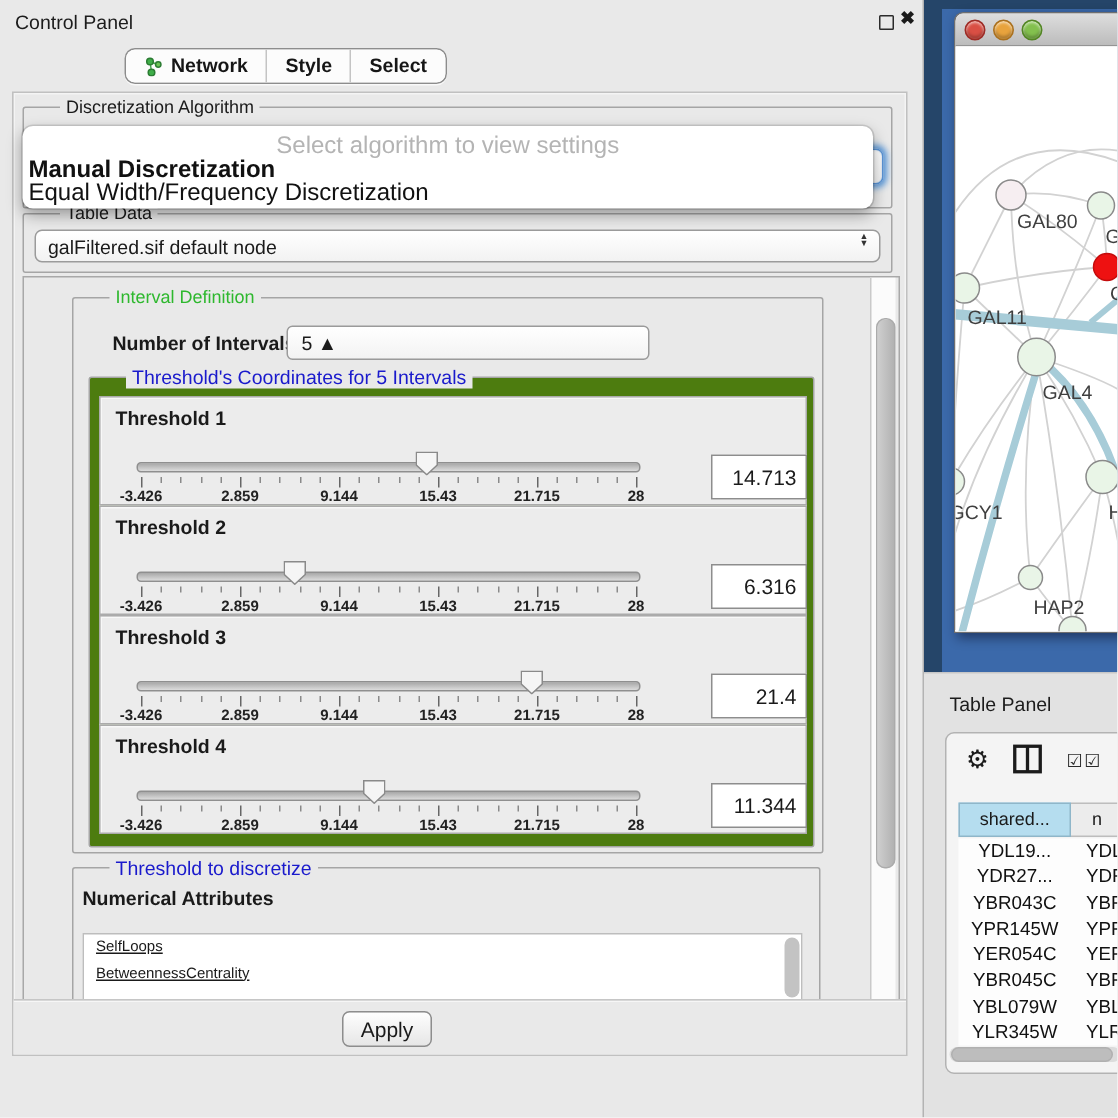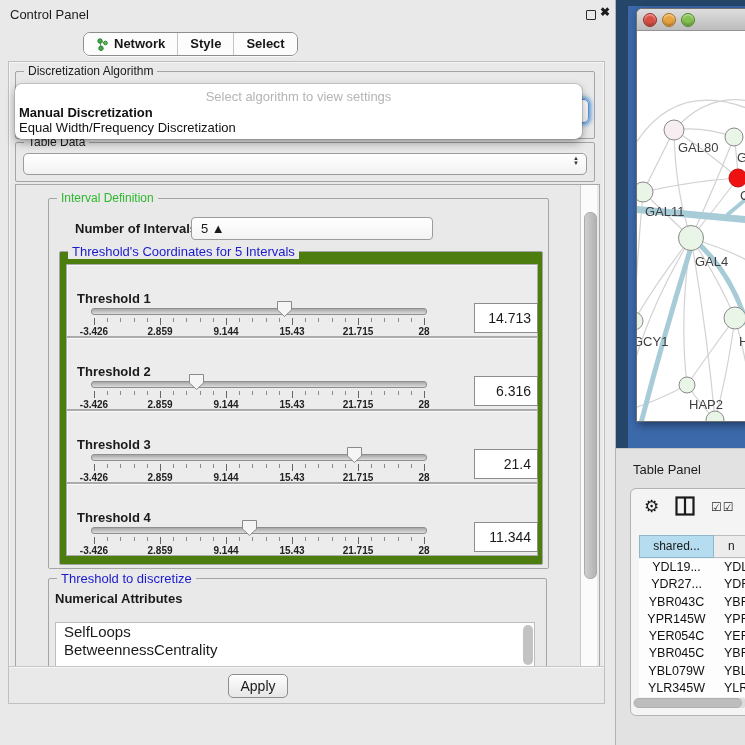--- a/index.html
+++ b/index.html
@@ -20,62 +20,62 @@
   .tabseg:first-child{border-left:none;justify-content:flex-end;}
   .tabseg.sel{background:#767676;color:#d9d9d9;border-left:1px solid #6a6a6a;}
   .tabseg.sel + .tabseg{border-left:none;}
 
   
   .outerbox{position:absolute;left:8px;top:61px;width:595px;height:641px;
             border:1px solid #c0c0c0;box-shadow:inset 0 0 0 1px #f4f4f4;background:#e9e9e9;}
 
   
   .group{position:absolute;border:1px solid #a5a5a5;border-radius:2px;}
-  .gtitle{position:absolute;top:-8px;left:8px;background:#e9e9e9;padding:0 4px;font-size:12px;}
+  .gtitle{position:absolute;top:-8px;left:24px;background:#e9e9e9;padding:0 4px;font-size:12px;}
   .gtitle.green{color:#2eb82e;}
   .gtitle.blue{color:#1a1acc;font-size:13px;}
 
   
   .combo{position:absolute;background:linear-gradient(#ffffff,#f2f2f2);border:1px solid #9b9b9b;
          border-radius:5px;font-size:13px;line-height:22px;padding-left:8px;box-sizing:border-box;}
   .combo .arrows{position:absolute;right:7px;top:2px;font-size:6px;line-height:5px;color:#333;text-align:center;}
   .focus-ring{box-shadow:0 0 4px 2px rgba(74,144,217,.9), inset 0 0 1px rgba(74,144,217,.6);border-color:#5a94d6;}
 
   
   .popup{position:absolute;left:15px;top:84px;width:567px;height:55px;background:#fff;border-radius:7px;
-         box-shadow:0 4px 10px rgba(0,0,0,.35), 0 0 0 1px rgba(0,0,0,.12);z-index:60;font-size:13px;}
+         box-shadow:0 4px 10px rgba(0,0,0,.35), 0 0 0 1px rgba(0,0,0,.12);z-index:60;font-size:16px;}
   .popup .hint{position:absolute;left:0;right:0;top:5px;text-align:center;color:#b4b4b4;}
   .popup .item1{position:absolute;left:4px;top:21px;font-weight:bold;color:#111;}
   .popup .item2{position:absolute;left:4px;top:36px;color:#111;}
 
   
   .scrollpanel{position:absolute;left:6px;top:122px;width:583px;height:482px;border:1px solid #a8a8a8;
                background:#e9e9e9;overflow:hidden;}
   .vtrack{position:absolute;right:2px;top:0;width:16px;height:482px;background:#fbfbfb;border-left:1px solid #c9c9c9;}
   .vthumb{position:absolute;left:2.5px;top:27px;width:11px;height:365px;border-radius:6px;
           background:linear-gradient(90deg,#cfcfcf,#b2b2b2);border:1px solid #ababab;}
 
   
   .threshold-row{position:absolute;left:6px;width:470px;height:71px;background:#ececec;
                  border:1px solid #ababab;box-shadow:inset 1px 1px 0 #f8f8f8;}
-  .th-label{position:absolute;left:10px;top:6px;font-size:13px;font-weight:bold;margin-top:20px;}
+  .th-label{position:absolute;left:10px;top:6px;font-size:13px;font-weight:bold;}
   .rail{position:absolute;left:24px;top:43px;width:334px;height:5px;border-radius:3px;
         background:linear-gradient(#a8a8a8,#dcdcdc);border:1px solid #8f8f8f;}
   .ticks{position:absolute;left:27px;top:53px;width:330px;height:8px;}
   .tick{position:absolute;top:0;width:1px;height:4px;background:#8a8a8a;}
   .tick.major{height:7px;background:#666;}
   .tick-labels{position:absolute;left:27px;top:61px;width:330px;height:10px;}
   .tick-label{position:absolute;transform:translateX(-50%);font-size:10px;font-weight:bold;color:#222;white-space:nowrap;}
   .thumb{position:absolute;top:36px;width:15px;height:16px;}
   .valuebox{position:absolute;left:407px;top:38px;width:56px;height:28px;background:#fff;border:1px solid #8d8d8d;
             font-size:14px;line-height:28px;text-align:right;padding-right:6px;}
 
   
   .attr-list{position:absolute;left:6px;top:43px;width:478px;height:46px;background:#fff;border:1px solid #bdbdbd;overflow:hidden;}
-  .attr-item{font-size:15px;line-height:17.5px;padding-left:8px;white-space:nowrap;}
+  .attr-item{font-size:10px;line-height:17.5px;padding-left:8px;white-space:nowrap;text-decoration:underline;}
   .attr-scroll{position:absolute;right:1px;top:2px;width:10px;height:40px;border-radius:5px;background:#c3c3c3;}
 
   
   .applyrow{position:absolute;left:0;right:0;top:604px;height:36px;border-top:1px solid #c6c6c6;
             box-shadow:inset 0 1px 0 #f6f6f6;background:#e9e9e9;}
   .applybtn{position:absolute;left:219px;top:7px;width:58px;height:22px;border:1px solid #8d8d8d;border-radius:5px;
             background:linear-gradient(#fefefe,#e6e6e6);font-size:14px;text-align:center;line-height:22px;}
 
   
   .spin{position:absolute;background:linear-gradient(#fff,#f3f3f3);border:1px solid #9b9b9b;border-radius:4px;
@@ -142,20 +142,21 @@
       <div class="group" style="left:6px;top:9px;width:578px;height:66px;">
         <div class="gtitle">Discretization Algorithm</div>
         <div class="combo focus-ring" style="left:7px;top:27px;width:566px;height:24px;">
           <span class="arrows">▲<br>▼</span>
         </div>
       </div>
 
       <div class="group" style="left:6px;top:80px;width:578px;height:38px;">
         <div class="gtitle">Table Data</div>
         <div class="combo" style="left:7px;top:10px;width:564px;height:22px;">
+          <span>galFiltered.sif default node</span>
           <span class="arrows">▲<br>▼</span>
         </div>
       </div>
 
       <div class="scrollpanel">
 
         <div class="group" style="left:32px;top:13px;width:499px;height:369px;">
           <div class="gtitle green">Interval Definition</div>
           <div style="position:absolute;left:26px;top:22px;font-size:13px;font-weight:bold;">Number of Intervals</div>
           <div class="spin" style="left:142px;top:18px;width:242px;height:23px;">

